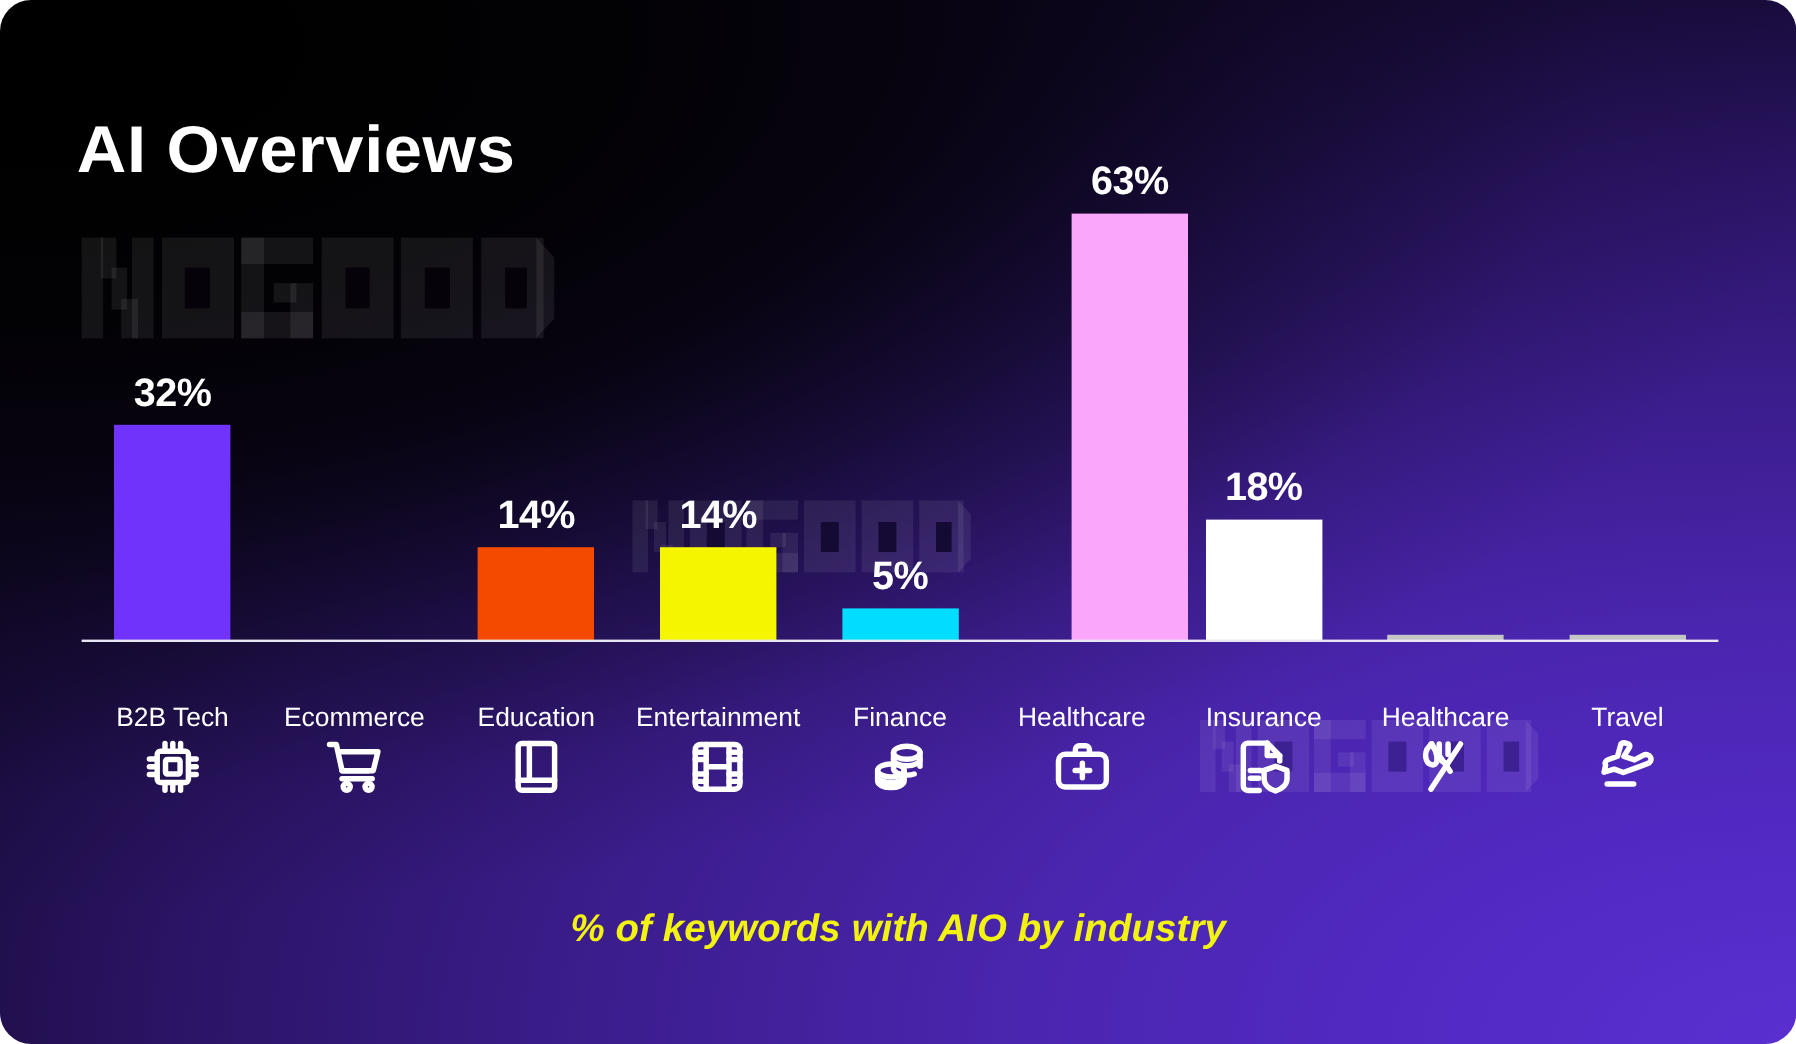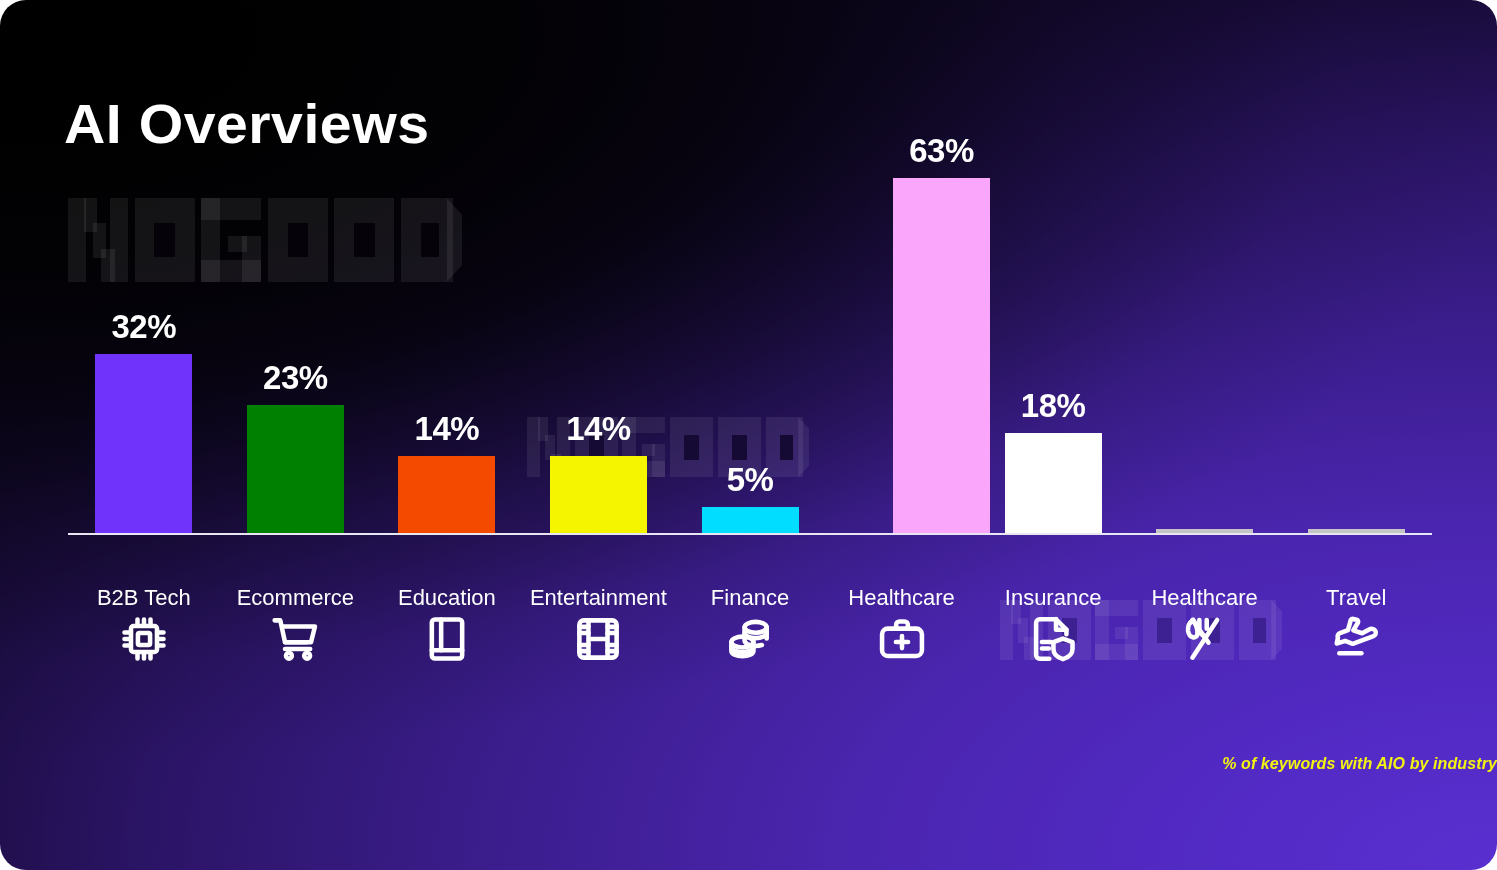--- a/index.html
+++ b/index.html
@@ -137,23 +137,23 @@
     height: 62px;
   }
   .ico svg { display: block; }
 
   
   #caption {
     position: absolute;
     left: 0;
     right: 0;
     top: 755px;
-    text-align: right;
+    text-align: center;
     color: #f3f311;
-    font-size: 16px;
+    font-size: 32px;
     font-weight: 700;
     font-style: italic;
     letter-spacing: 0.1px;
   }
 </style>
 </head>
 <body>
 
 <div id="infographic">
 
@@ -256,24 +256,20 @@
         <i style="left:32.68px;top:0;width:11.18px;height:60.199999999999996px;clip-path:polygon(0 0,100% 20%,100% 80%,0 100%)"></i>
       </span>
     </div>
 
   <div id="title">AI Overviews</div>
 
   <div id="plot">
       <div class="col" style="left: 27.2778px; width: 97px;">
         <div class="vlabel">32%</div>
         <div class="bar" style="height: 181px; background: rgb(111, 51, 251);"></div>
-      </div>
-      <div class="col" style="left: 178.833px; width: 97px;">
-        <div class="vlabel">23%</div>
-        <div class="bar" style="height: 130px; background: rgb(0, 128, 0);"></div>
       </div>
       <div class="col" style="left: 330.389px; width: 97px;">
         <div class="vlabel">14%</div>
         <div class="bar" style="height: 79px; background: rgb(244, 74, 0);"></div>
       </div>
       <div class="col" style="left: 481.944px; width: 97px;">
         <div class="vlabel">14%</div>
         <div class="bar" style="height: 79px; background: rgb(245, 245, 0);"></div>
       </div>
       <div class="col" style="left: 633.5px; width: 97px;">

